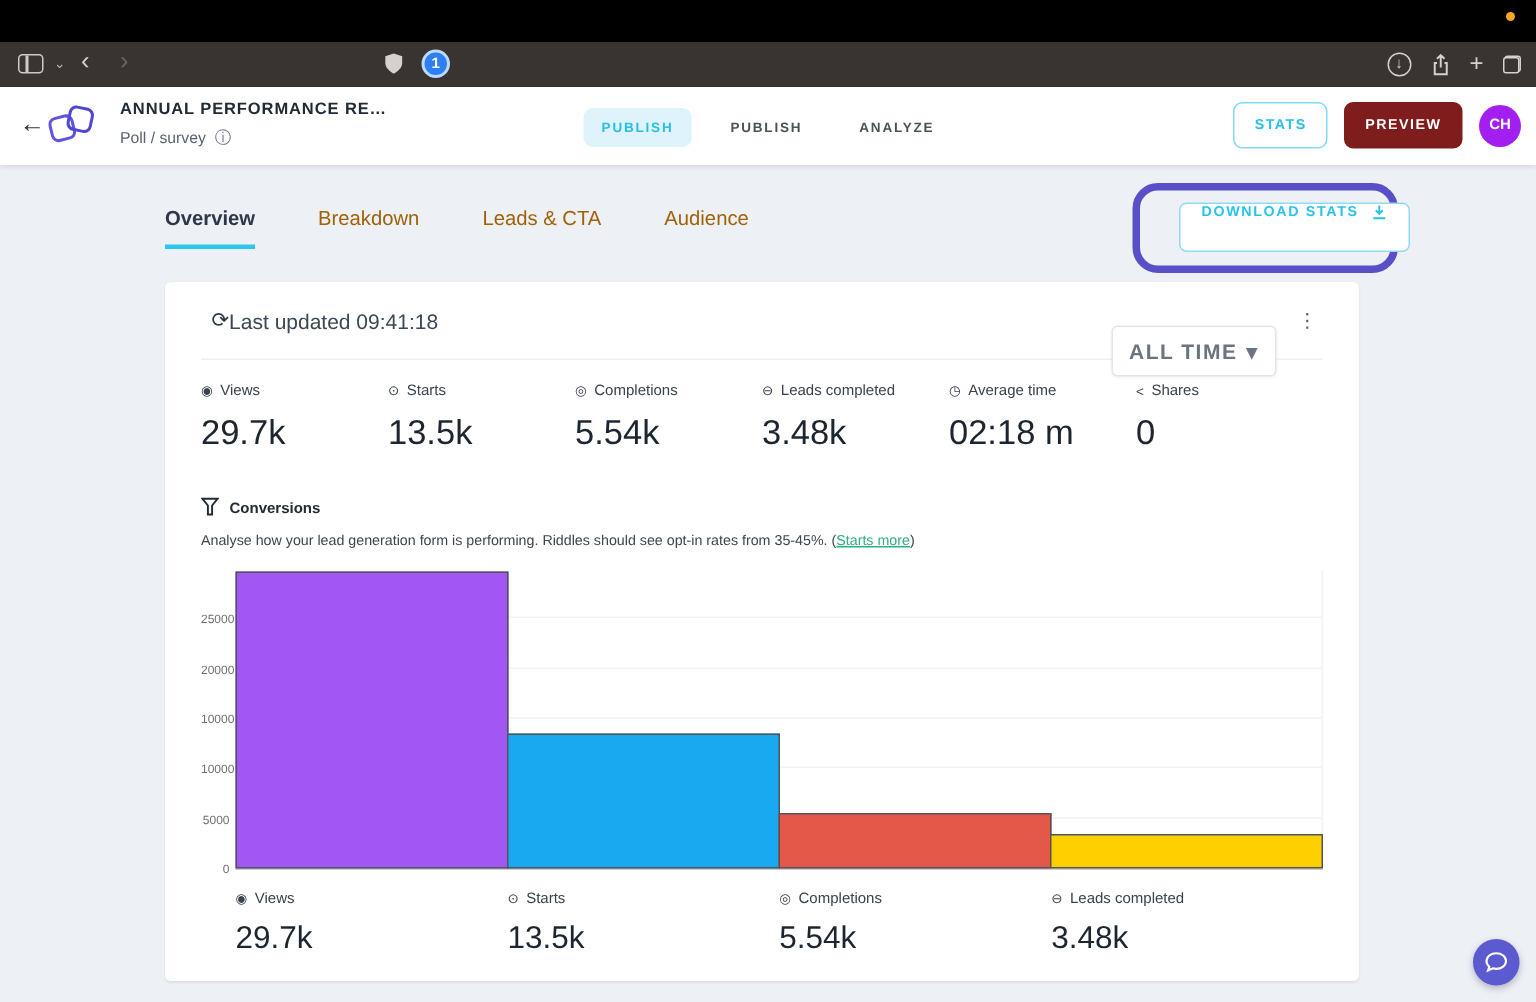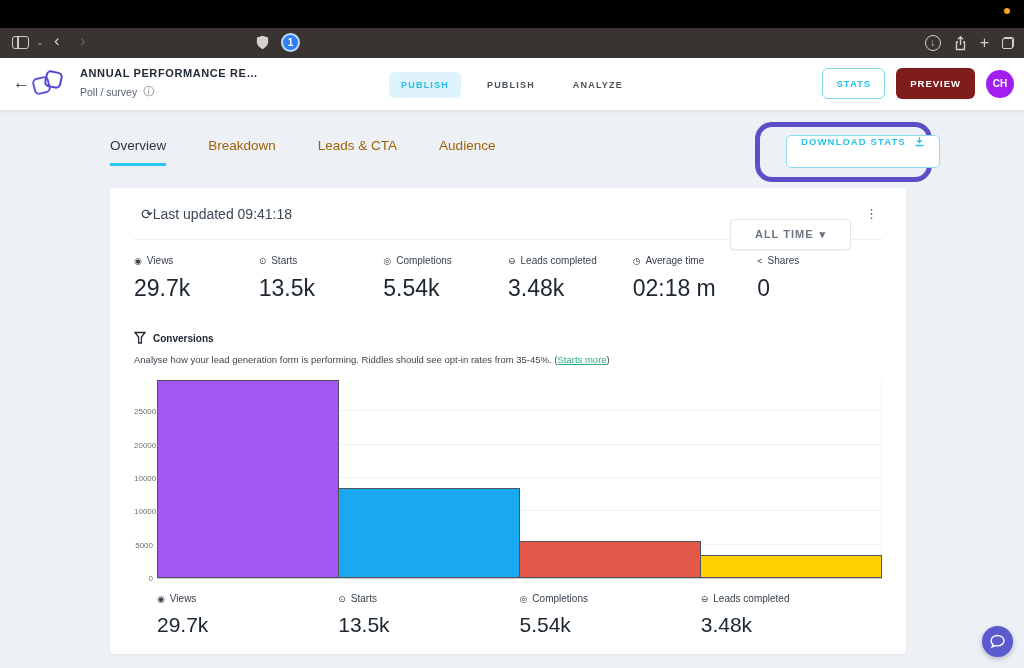--- a/index.html
+++ b/index.html
@@ -46,31 +46,31 @@
   .hdr-nav .navitem.active { background:#def3fb; color:#27c0e8; }
   .hdr-right { position:absolute; right:10px; top:10px; display:flex; align-items:center; gap:11px; }
   .btn-save { background:#fff; border:1px solid #7fd9f2; color:#27c0e8; font-size:9.5px; font-weight:bold; letter-spacing:1px; padding:9px 13px; border-radius:6px; }
   .btn-preview { background:#7f1d1d; border:none; color:#fff; font-size:9.5px; font-weight:bold; letter-spacing:1px; padding:10px 14px; border-radius:6px; }
   .avatar { width:28px; height:28px; border-radius:50%; background:#a21ff0; color:#fff; font-size:10px; font-weight:bold; display:flex; align-items:center; justify-content:center; }
 
   
   .page { position:relative; height:558px; background:#edf0f5; }
   .tabs-row { position:absolute; left:110px; top:28px; display:flex; gap:42px; }
   .tab { font-size:13.5px; color:#a16207; padding-bottom:10px; }
-  .tab.active { color:#2d3748; font-weight:normal; border-bottom:3px solid #2bc7ee; }
+  .tab.active { color:#2d3748; font-weight:bold; border-bottom:3px solid #2bc7ee; }
 
   .highlight-ring { position:absolute; left:755px; top:12px; width:177px; height:60px; border:5px solid #5b4fc8; border-radius:17px; background:transparent; }
   .btn-download { position:absolute; left:786px; top:25px; height:33px; padding:0 14px; background:#fff; border:1px solid #8fdcf2; border-radius:5px; color:#29c3ea; font-size:9.5px; font-weight:bold; letter-spacing:1.1px; display:flex; align-items:flex-start; gap:8px; }
 
   .card { position:absolute; left:110px; top:78px; width:796px; height:466px; background:#fff; border-radius:4px; box-shadow:0 1px 2px rgba(40,50,70,.08); padding:0 24px; }
   .card-hdr { height:52px; display:flex; align-items:center; border-bottom:1px solid #eceff3; }
   .refresh-ic { font-size:14px; color:#2d3640; margin-left:7px; }
   .last-updated { font-size:14px; color:#3b4754; }
   .card-hdr .spacer { flex:1; }
-  .btn-alltime { border:1px solid #e2e5ea; background:#fff; border-radius:4px; padding:8px 24px; font-size:11px; font-weight:bold; letter-spacing:1px; color:#6b7480; display:flex; align-items:center; gap:6px; box-shadow:0 1px 2px rgba(40,50,70,.06);margin-top:41px; }
+  .btn-alltime { border:1px solid #e2e5ea; background:#fff; border-radius:4px; padding:8px 11px; font-size:14px; font-weight:bold; letter-spacing:1px; color:#6b7480; display:flex; align-items:center; gap:6px; box-shadow:0 1px 2px rgba(40,50,70,.06);margin-top:41px; }
   .kebab { margin-left:14px; margin-right:4px; font-size:13px; color:#555e68; letter-spacing:0; }
 
   .stats-row { display:grid; grid-template-columns:repeat(6,1fr); padding-top:15px; }
   .stat-label { font-size:10px; color:#39424d; display:flex; align-items:center; gap:5px; }
   .stat-glyph { font-size:9px; color:#39424d; }
   .stat-value { margin-top:9px; font-size:23px; color:#1c2530; }
 
   .conv { margin-top:29px; }
   .conv-title { display:flex; align-items:center; gap:7px; font-size:10px; font-weight:bold; color:#222b35; }
   .conv-desc { margin-top:8px; font-size:9.5px; color:#3c4650; }

